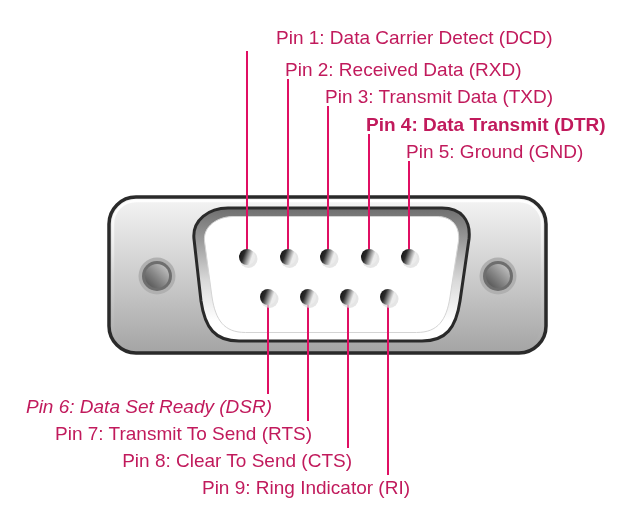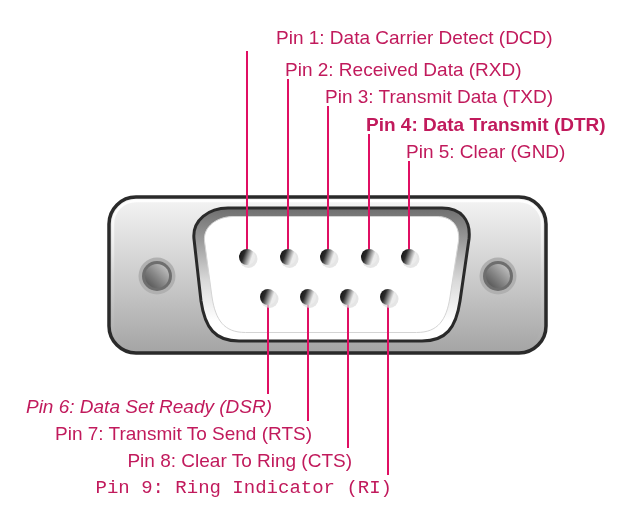--- a/index.html
+++ b/index.html
@@ -29,21 +29,21 @@
     letter-spacing: 0px;
   }
   .pin-label.top-1 { left: 244px; top: 28px; margin-left: 32px; }
   .pin-label.top-2 { left: 285px; top: 60px; }
   .pin-label.top-3 { left: 325px; top: 87px; }
   .pin-label.top-4 { left: 366px; top: 115px; font-weight: bold; }
   .pin-label.top-5 { left: 406px; top: 142px; }
   .pin-label.bottom-6 { right: 362px; top: 397px; font-style: italic; }
   .pin-label.bottom-7 { right: 322px; top: 424px; }
   .pin-label.bottom-8 { right: 282px; top: 451px; }
-  .pin-label.bottom-9 { right: 242px; top: 478px; font-family: Liberation Mono, monospace; }
+  .pin-label.bottom-9 { right: 224px; top: 478px; }
 </style>
 </head>
 <body>
 
 <div class="stage">
 
   <svg class="connector-svg" width="634" height="530" viewBox="0 0 634 530">
     <defs>
       <linearGradient id="bodyGrad" x1="0" y1="0" x2="0" y2="1">
         <stop offset="0" stop-color="#f4f4f4"></stop>
@@ -154,20 +154,20 @@
           <circle cx="389.5" cy="299" r="9" fill="#dcdcdc" opacity="0.7"></circle>
           <circle cx="388" cy="297" r="8" fill="url(#pinGrad)"></circle>
         </g>
     </g>
   </svg>
 
   <div class="pin-label top-1">Pin 1: Data Carrier Detect (DCD)</div>
   <div class="pin-label top-2">Pin 2: Received Data (RXD)</div>
   <div class="pin-label top-3">Pin 3: Transmit Data (TXD)</div>
   <div class="pin-label top-4">Pin 4: Data Transmit (DTR)</div>
-  <div class="pin-label top-5">Pin 5: Clear (GND)</div>
+  <div class="pin-label top-5">Pin 5: Ground (GND)</div>
 
   <div class="pin-label bottom-6">Pin 6: Data Set Ready (DSR)</div>
   <div class="pin-label bottom-7">Pin 7: Transmit To Send (RTS)</div>
-  <div class="pin-label bottom-8">Pin 8: Clear To Ring (CTS)</div>
+  <div class="pin-label bottom-8">Pin 8: Clear To Send (CTS)</div>
   <div class="pin-label bottom-9">Pin 9: Ring Indicator (RI)</div>
 
 </div>
 
 </body></html>

